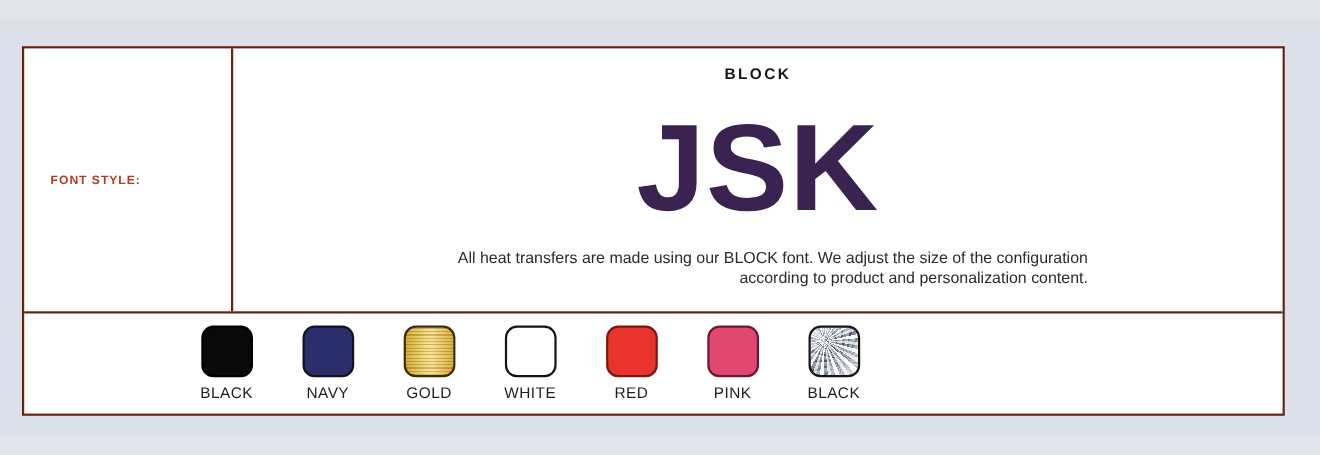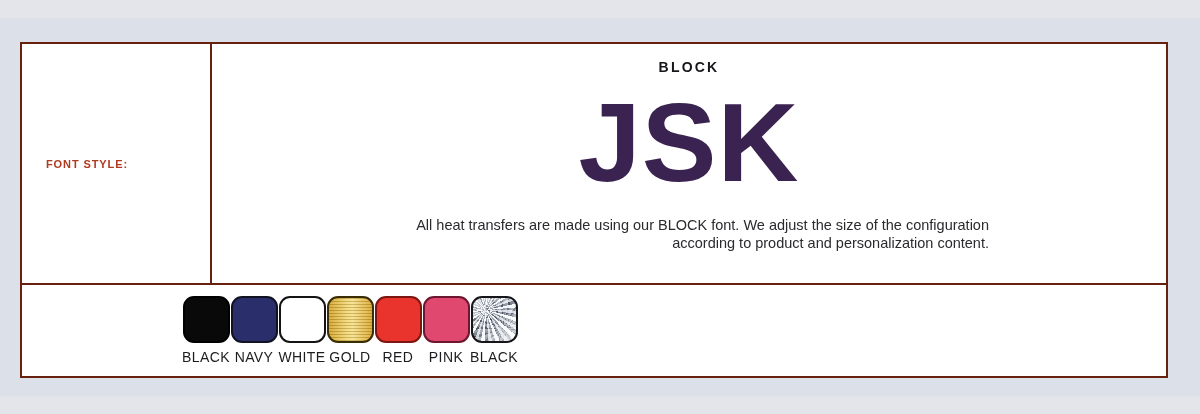--- a/index.html
+++ b/index.html
@@ -101,41 +101,42 @@
     letter-spacing: 2.2px;
     font-family: "Liberation Sans", sans-serif;
     line-height: 1;
   }
   .font-sample {
     font-size: 112px;
     font-weight: bold;
     color: #3a2350;
     letter-spacing: 1px;
     line-height: 1.05;
-    margin-top: 10px;
+    margin-top: 20px;
     font-family: "Liberation Sans", sans-serif;
   }
   .font-note {
     margin-top: 14px;
     max-width: 600px;
     text-align: right;
     font-size: 14.5px;
     line-height: 1.25;
     color: #2b2b2f;
     font-family: "Liberation Sans", sans-serif;
   }
 
   
   .swatch-strip {
     height: 100%;
     display: flex;
     flex-direction: row;
     align-items: center;
     justify-content: flex-start;
     padding-left: 160px;
+    gap: 44px;
     box-sizing: border-box;
   }
   .swatch-item {
     display: flex;
     flex-direction: column;
     align-items: center;
     width: 48px;
   }
   .swatch-chip {
     width: 47px;
@@ -228,28 +229,28 @@
 
         <div class="swatch-item">
               <div class="swatch-chip chip-black"></div>
               <div class="swatch-caption">BLACK</div>
             </div>
             <div class="swatch-item">
               <div class="swatch-chip chip-navy"></div>
               <div class="swatch-caption">NAVY</div>
             </div>
             <div class="swatch-item">
+              <div class="swatch-chip chip-gold"></div>
+              <div class="swatch-caption">GOLD</div>
+            </div>
+            <div class="swatch-item">
               <div class="swatch-chip chip-white"></div>
               <div class="swatch-caption">WHITE</div>
             </div>
             <div class="swatch-item">
-              <div class="swatch-chip chip-gold"></div>
-              <div class="swatch-caption">GOLD</div>
-            </div>
-            <div class="swatch-item">
               <div class="swatch-chip chip-red"></div>
               <div class="swatch-caption">RED</div>
             </div>
             <div class="swatch-item">
               <div class="swatch-chip chip-pink"></div>
               <div class="swatch-caption">PINK</div>
             </div>
             <div class="swatch-item">
               <div class="swatch-chip chip-silver"></div>
               <div class="swatch-caption">BLACK</div>

